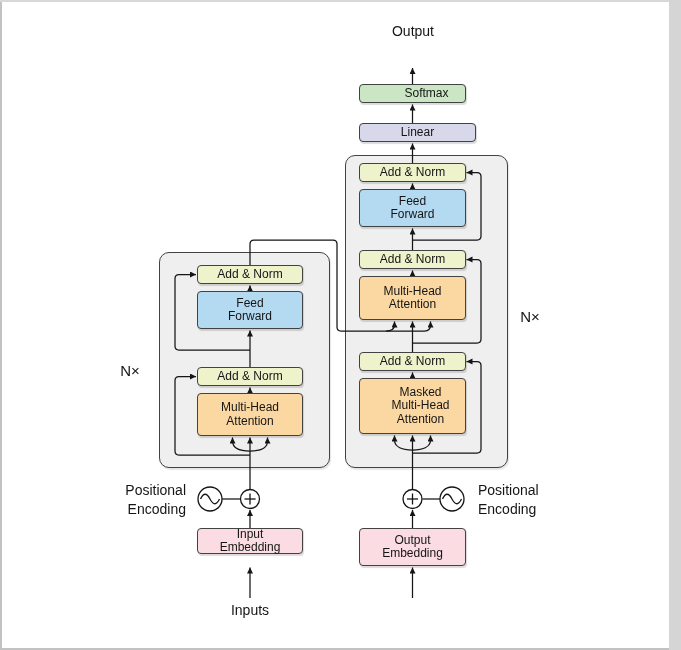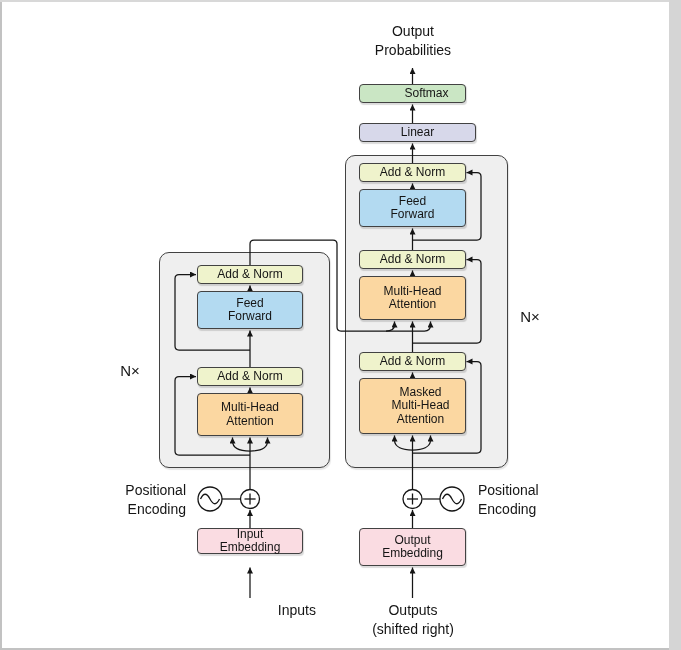--- a/index.html
+++ b/index.html
@@ -152,39 +152,34 @@
     <span class="ln">Multi-Head</span>
     <span class="ln">Attention</span>
   </div>
   <div class="box" style="left: 197px; top: 528px; width: 106px; height: 26px; background-color: rgb(250, 220, 226);">
     <span class="ln">Input</span>
     <span class="ln">Embedding</span>
   </div>
 
   <div class="lbl center" style="left:333px;top:22px;width:160px;">
     <span class="ln">Output</span>
-    <span class="ln">Probabilities</span>
   </div>
 
   <div class="lbl nx center" style="left:108px;top:361px;width:44px;">N×</div>
   <div class="lbl nx center" style="left:508px;top:307px;width:44px;">N×</div>
 
   <div class="lbl right" style="left:56px;top:481px;width:130px;">
     <span class="ln">Positional</span>
     <span class="ln">Encoding</span>
   </div>
   <div class="lbl" style="left:478px;top:481px;width:130px;">
     <span class="ln">Positional</span>
     <span class="ln">Encoding</span>
   </div>
 
-  <div class="lbl center" style="left:196px;top:601px;width:120px;text-align:right;">Inputs</div>
-  <div class="lbl center" style="left:333px;top:601px;width:160px;">
-    <span class="ln">Outputs</span>
-    <span class="ln">(shifted right)</span>
-  </div>
+  <div class="lbl center" style="left:190px;top:601px;width:120px;">Inputs</div>
 
   <div class="edge" style="left:0;top:0;width:2px;height:650px;background:#c2c2c2;"></div>
   <div class="edge" style="left:0;top:0;width:681px;height:2px;background:#d8d8d8;"></div>
   <div class="edge" style="left:0;top:648px;width:681px;height:2px;background:#c2c2c2;"></div>
   <div class="edge" style="left:669px;top:0;width:12px;height:650px;background:#d5d5d5;"></div>
 
 </div>
 
 </body></html>

